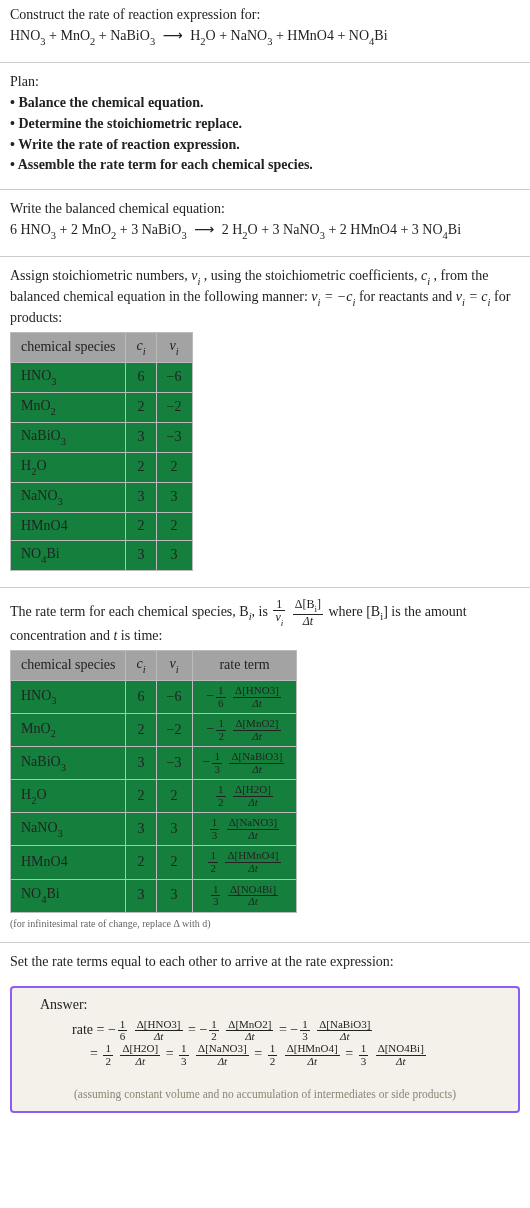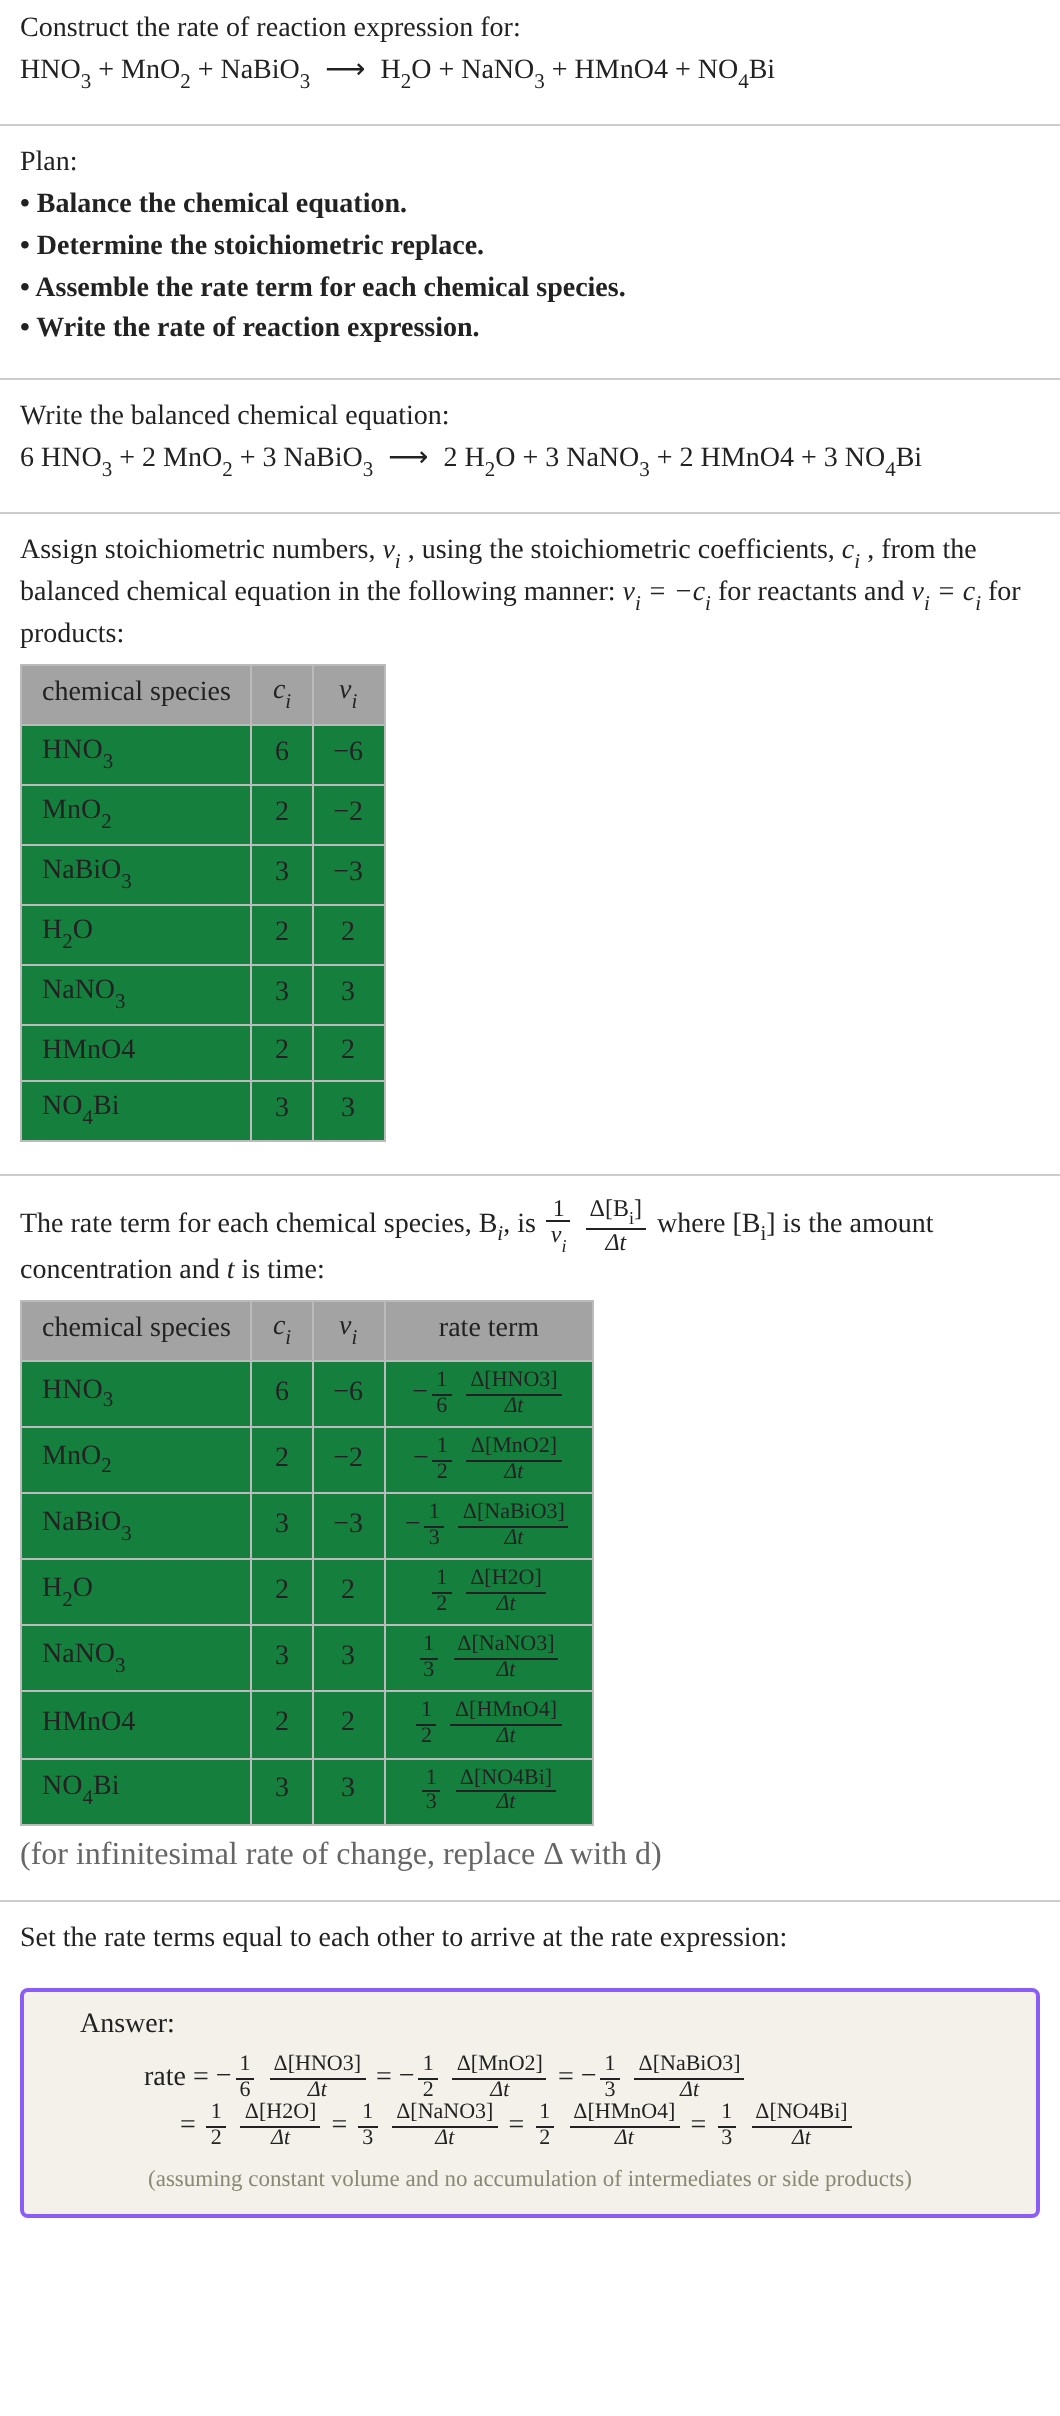--- a/index.html
+++ b/index.html
@@ -45,30 +45,30 @@
     vertical-align: middle;
     text-align: center;
     font-size: 12px;
     line-height: 1.05;
     margin: 0 2px;
   }
   .frac .num, .frac .den { display: block; padding: 0 2px; }
   .frac .den { border-top: 1px solid #222; }
   .frac-sm { font-size: 11px; }
 
-  .note { color: #666; font-size: 16px; margin-top: 2px; }
+  .note { color: #666; font-size: 10px; margin-top: 2px; }
 
   .answer-box {
     background: #f3f1ea;
     border: 2px solid #8b5cf6;
     border-radius: 4px;
     padding: 8px 28px;
   }
   .answer-box .ttl { margin-bottom: 4px; }
-  .answer-note { color: #8a8774; font-size: 11.5px; text-align: center; margin-top: 8px; }
+  .answer-note { color: #8a8774; font-size: 11.5px; text-align: center; margin-top: 20px; }
 
   .rate-eq { padding-left: 32px; }
 
   .nowrap { white-space: nowrap; }
 </style>
 </head>
 <body>
 
 <div class="problem">
   <div>Construct the rate of reaction expression for:</div>
@@ -78,22 +78,22 @@
     <span>H<span class="sub">2</span>O + NaNO<span class="sub">3</span> + HMnO4 + NO<span class="sub">4</span>Bi</span>
   </div>
 </div>
 <div class="rule"></div>
 
 <div class="plan">
   <div>Plan:</div>
   <ul>
     <li>Balance the chemical equation.</li>
     <li>Determine the stoichiometric replace.</li>
+    <li>Write the rate of reaction expression.</li>
     <li>Assemble the rate term for each chemical species.</li>
-    <li>Write the rate of reaction expression.</li>
   </ul>
 </div>
 <div class="rule"></div>
 
 <div class="sect">
   <div>Write the balanced chemical equation:</div>
   <div class="eq-line">
     <span>6 HNO<span class="sub">3</span> + 2 MnO<span class="sub">2</span> + 3 NaBiO<span class="sub">3</span></span>
     <span class="arrow">⟶</span>
     <span>2 H<span class="sub">2</span>O + 3 NaNO<span class="sub">3</span> + 2 HMnO4 + 3 NO<span class="sub">4</span>Bi</span>

